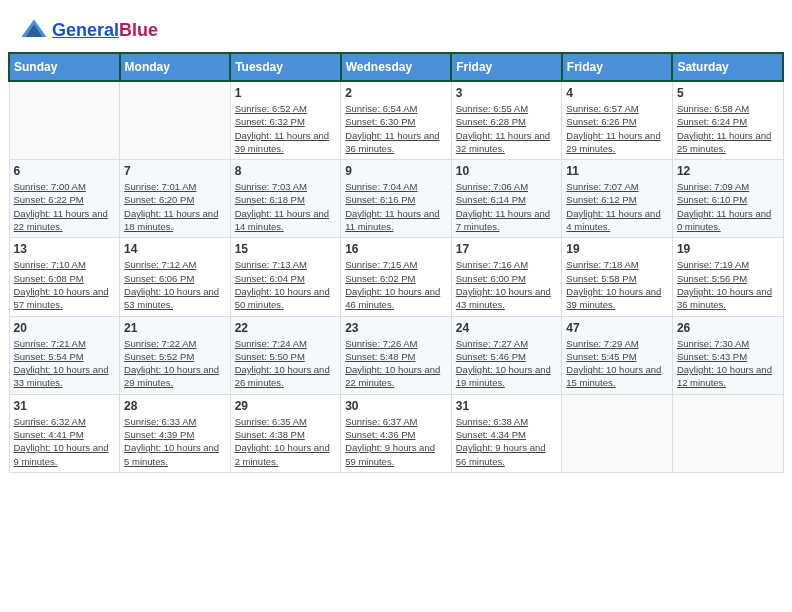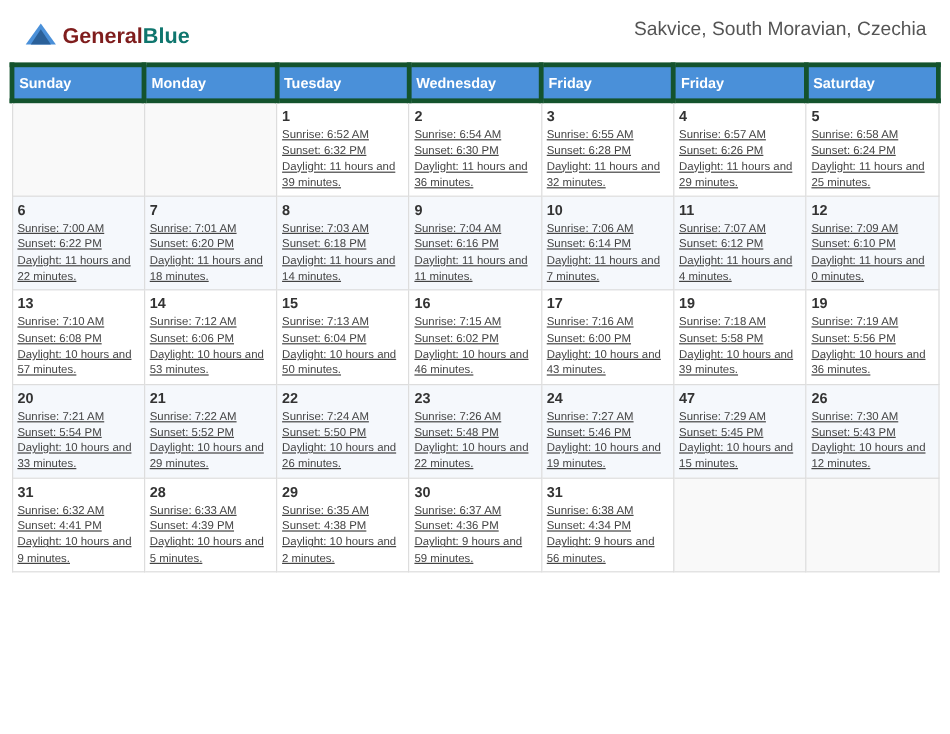--- a/index.html
+++ b/index.html
@@ -16,26 +16,27 @@
       padding: 16px 20px 8px 20px;
     }
     .logo {
       display: flex;
       align-items: center;
       gap: 4px;
     }
     .logo-text-general {
       font-size: 18px;
       font-weight: bold;
-      color: #7f1d1d;
+      color: #1d4ed8;
+      text-decoration: underline;
     }
     .logo-text-blue {
       font-size: 18px;
       font-weight: bold;
-      color: #0f766e;
+      color: #be185d;
     }
     .logo-icon {
       width: 28px;
       height: 28px;
     }
     .title-section {
       text-align: right;
     }
     .month-title {
       font-size: 36px;
@@ -55,21 +56,21 @@
     .calendar-wrapper {
       padding: 0 8px 8px 8px;
     }
     .calendar th {
       background-color: #4a90d9;
       color: #fff;
       font-size: 12px;
       font-weight: bold;
       padding: 6px 4px;
       text-align: left;
-      border: 4px solid #14532d;
+      border: 2px solid #14532d;
     }
     .calendar td {
       vertical-align: top;
       font-size: 10px;
       color: #333;
       padding: 4px 4px;
       border: 1px solid #ddd;
       width: 14.28%;
       min-height: 80px;
       background: #fff;
@@ -102,21 +103,20 @@
   <div class="logo">
     <svg class="logo-icon" viewBox="0 0 40 40" xmlns="http://www.w3.org/2000/svg">
       <polygon points="20,5 38,30 2,30" fill="#4a90d9"></polygon>
       <polygon points="20,12 32,30 8,30" fill="#2a6099"></polygon>
     </svg>
     <div>
       <span class="logo-text-general">General</span><span class="logo-text-blue">Blue</span>
     </div>
   </div>
   <div class="title-section">
-    <div class="location-title">Sakvice, South Moravian, Czechia</div>
   </div>
 </div>
 
 <div class="calendar-wrapper">
   <table class="calendar">
     <thead>
       <tr>
       <th>Sunday</th>
           <th>Monday</th>
           <th>Tuesday</th>

